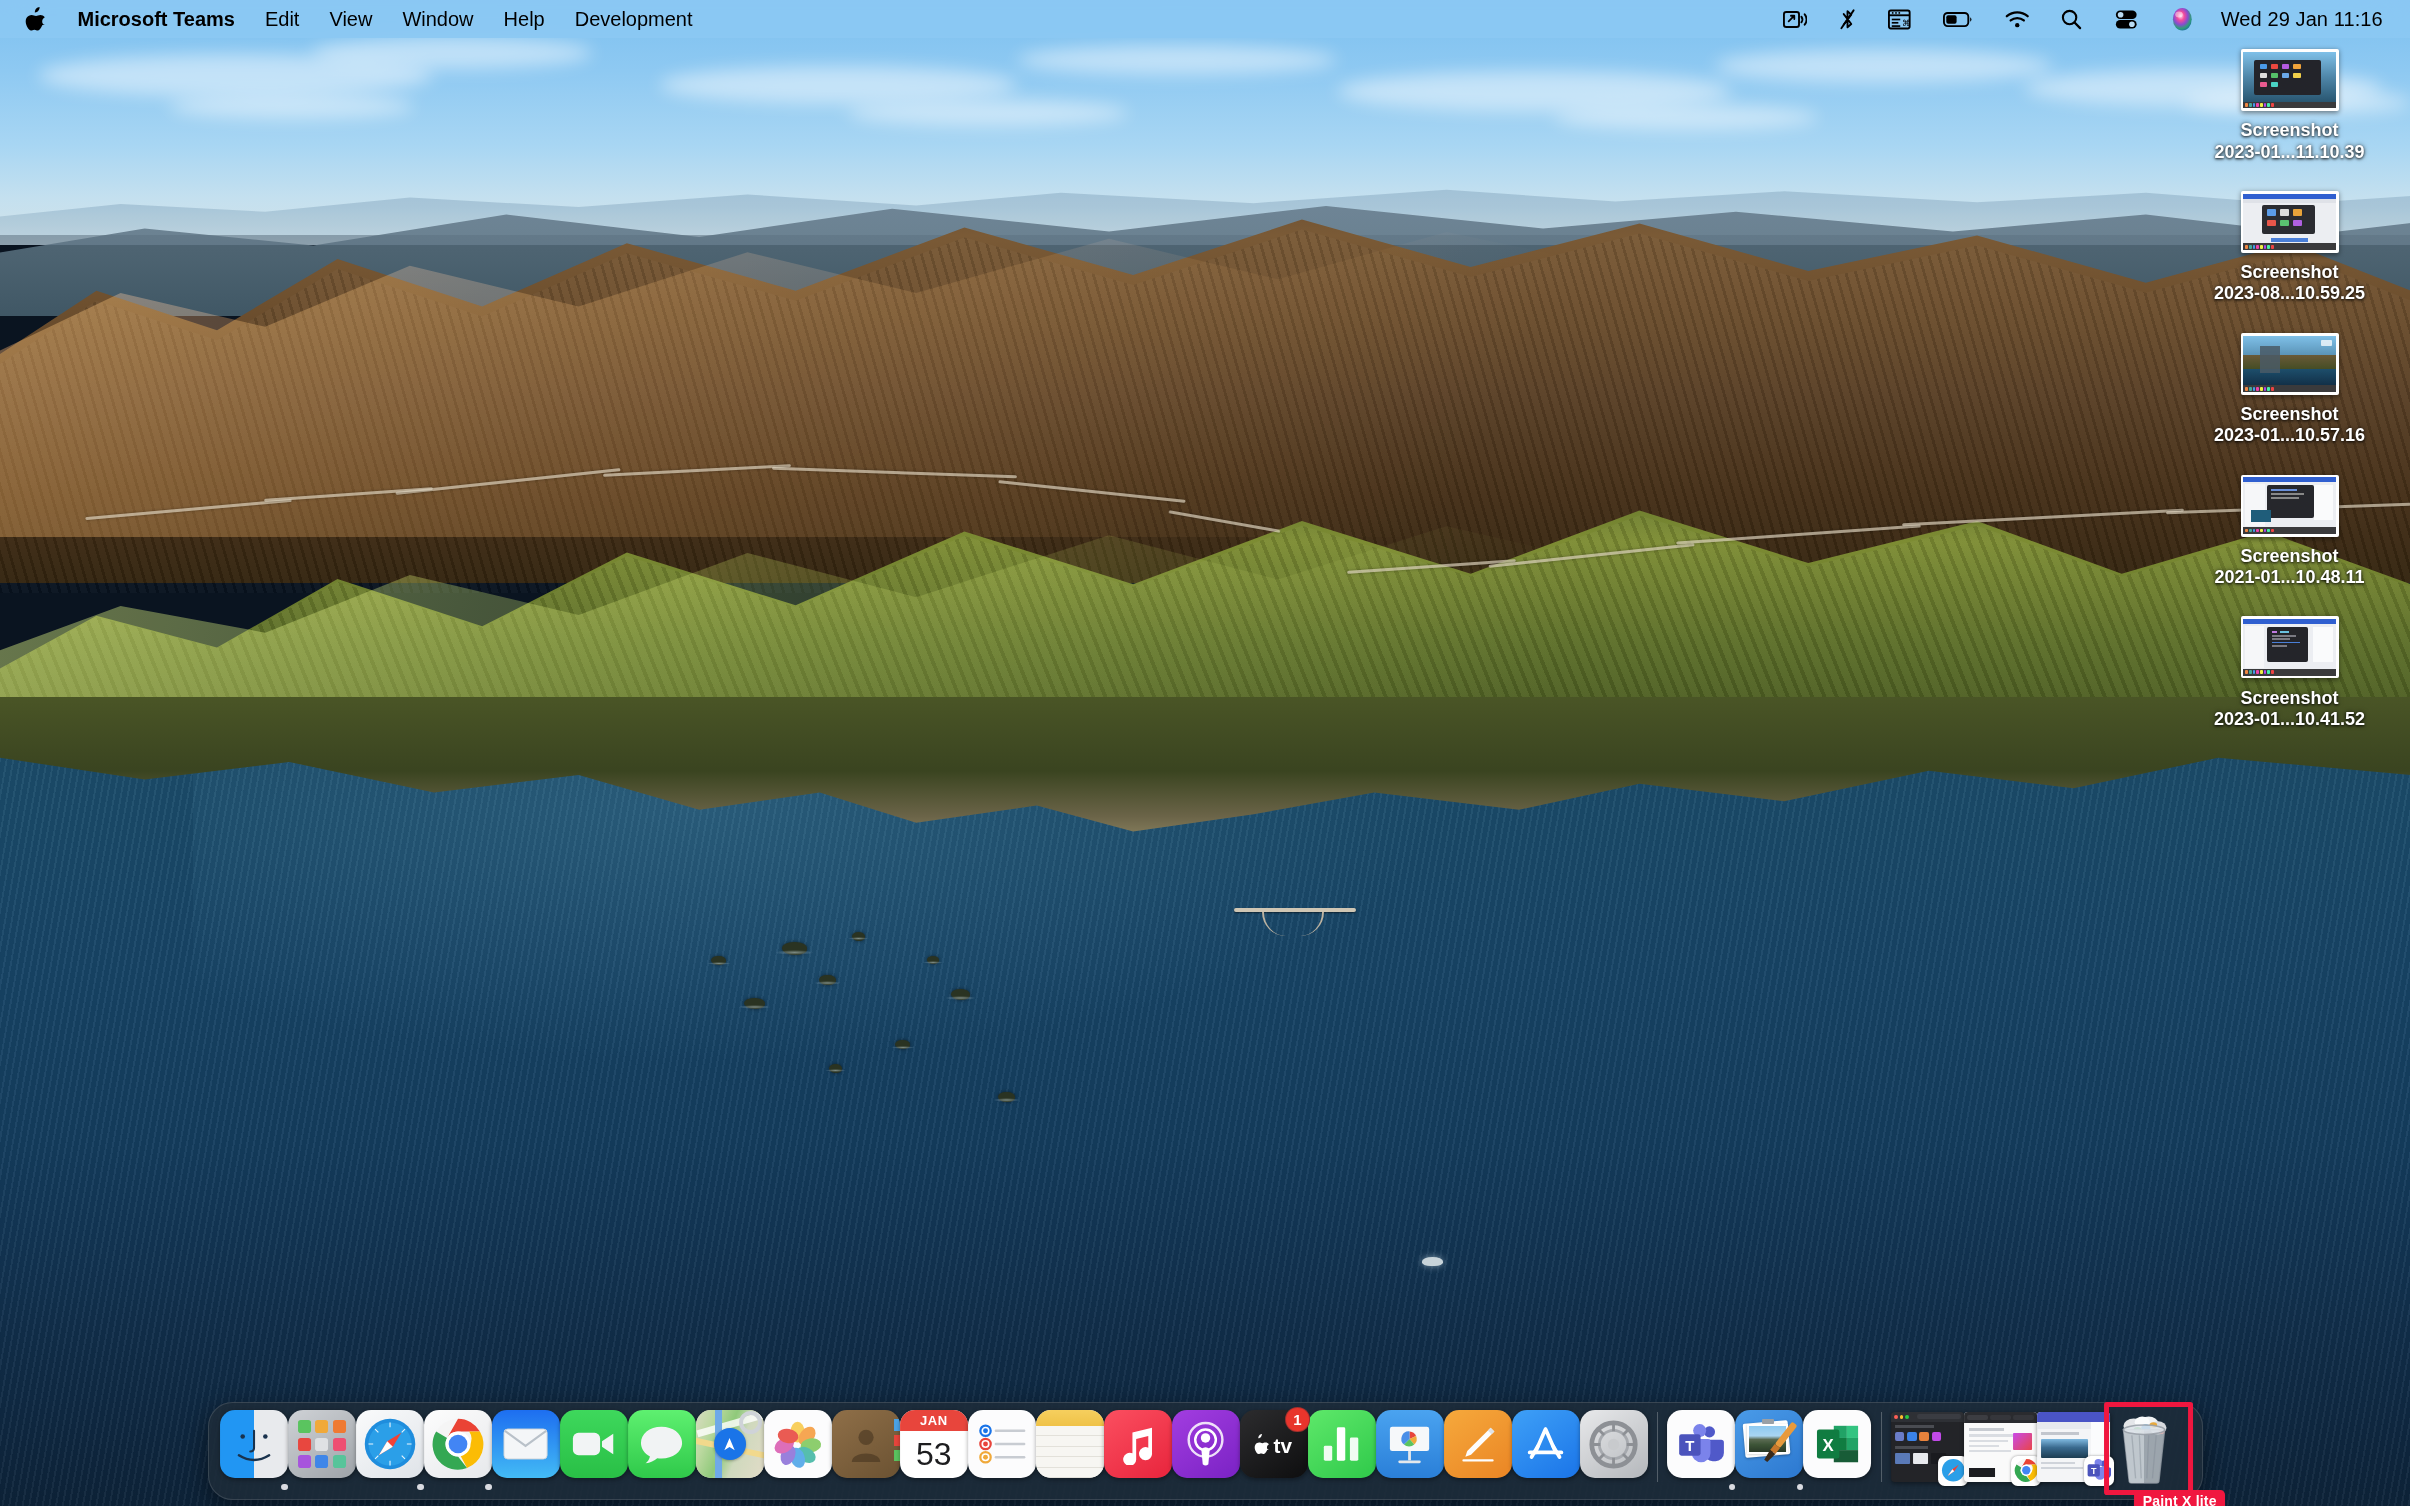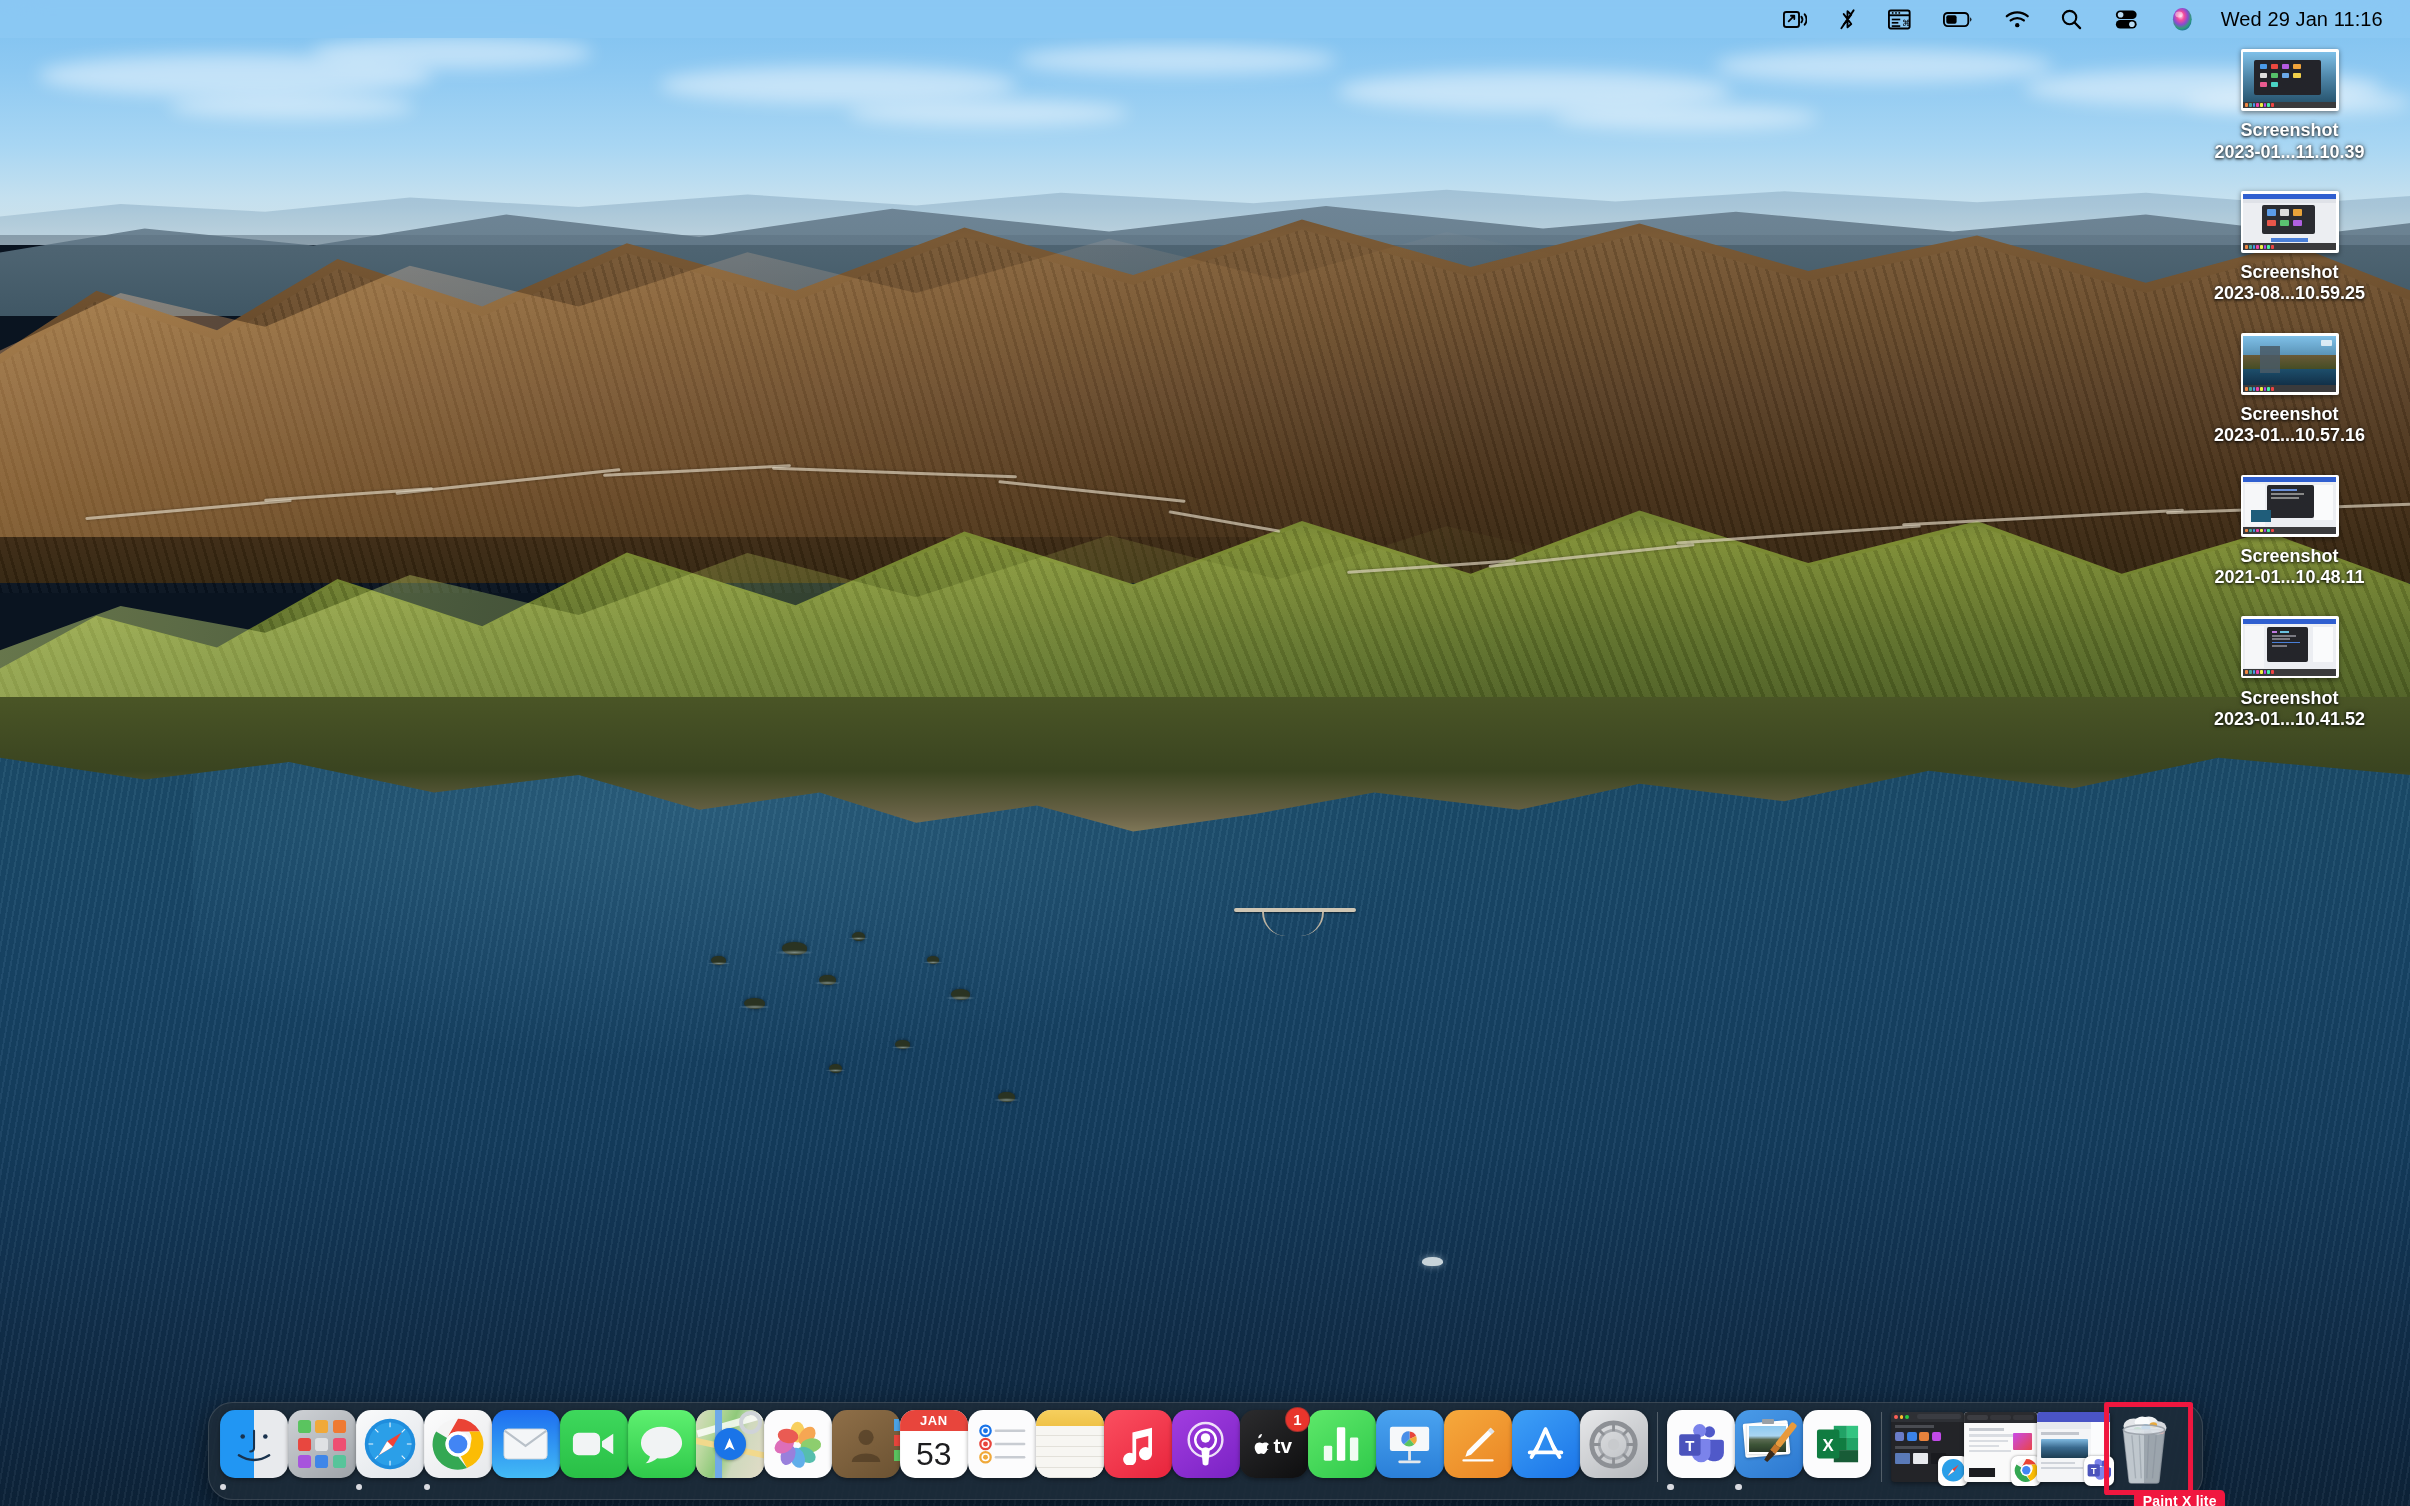--- a/index.html
+++ b/index.html
@@ -212,21 +212,21 @@
     backdrop-filter:blur(24.5px);
     border:0.9px solid rgba(255,255,255,.13);
     border-radius:24.5px;
     display:flex; align-items:flex-start;
     padding:7.5px 11.3px 0 11.3px;
     z-index:70;
     box-shadow:0 6.6px 24.5px rgba(0,0,0,.45);
   }
   .dock-item {
     width:68px; height:87px;
-    display:flex; flex-direction:column; align-items:flex-start;
+    display:flex; flex-direction:column; align-items:flex-end;
     position:relative;
   }
   .dock-ico {
     width:68px; height:68px; border-radius:15px;
     position:relative; overflow:hidden;
     display:flex; align-items:center; justify-content:center;
     box-shadow:0 1.9px 4.7px rgba(0,0,0,.35);
   }
   .dot {
     width:6.6px; height:6.6px; border-radius:50%;
@@ -338,20 +338,34 @@
       <div class="road-seg" style="left: 1488px; top: 554px; width: 207px; transform: rotate(-6deg);"></div>
       <div class="road-seg" style="left: 1676px; top: 533px; width: 245px; transform: rotate(-4deg);"></div>
       <div class="road-seg" style="left: 1902px; top: 516px; width: 282px; transform: rotate(-3deg);"></div>
       <div class="road-seg" style="left: 2166px; top: 507px; width: 245px; transform: rotate(-2deg);"></div>
       <div class="road-seg" style="left: 85px; top: 508px; width: 207px; transform: rotate(-5deg);"></div>
       <div class="road-seg" style="left: 264px; top: 493px; width: 169px; transform: rotate(-4deg);"></div>
     </div>
 </div>
 
 <div id="menubar">
+  <div class="mb-left">
+    <div class="mb-apple">
+      <svg width="21" height="24.5" viewBox="0 0 22 26">
+        <path fill="#000" d="M15.3 0c.15 1.5-.44 3-1.3 4.05-.87 1.06-2.3 1.88-3.7 1.77-.17-1.45.5-2.96 1.33-3.92C12.55.87 14.05.1 15.3 0z"></path>
+        <path fill="#000" d="M20.3 19.2c-.48 1.12-.71 1.62-1.33 2.6-.87 1.38-2.1 3.1-3.62 3.11-1.35.02-1.7-.88-3.53-.87-1.83.01-2.21.89-3.56.87-1.52-.01-2.68-1.56-3.55-2.93C2.28 18.13 2 13.6 3.77 11.2c1.26-1.7 3.25-2.7 5.12-2.7 1.9 0 3.1 1.04 4.67 1.04 1.53 0 2.46-1.05 4.66-1.05 1.66 0 3.42.9 4.67 2.46-4.1 2.25-3.44 8.1.41 8.25z" transform="translate(-2 0)"></path>
+      </svg>
+    </div>
+    <div class="mb-item bold">Microsoft Teams</div>
+    <div class="mb-item">Edit</div>
+    <div class="mb-item">View</div>
+    <div class="mb-item">Window</div>
+    <div class="mb-item">Help</div>
+    <div class="mb-item">Development</div>
+  </div>
 
   <div class="mb-right">
 
     <div class="mb-icon">
       <svg width="24.5" height="19" viewBox="0 0 26 20">
         <rect x="1" y="2" width="16" height="16" rx="2.5" fill="none" stroke="#000" stroke-width="2"></rect>
         <path d="M6 12 L12 6 M12 6 H8.4 M12 6 V9.6" stroke="#000" stroke-width="1.9" fill="none" stroke-linecap="round"></path>
         <path d="M19.5 7 a5 5 0 0 1 0 6" stroke="#000" stroke-width="2" fill="none" stroke-linecap="round"></path>
         <path d="M23 4.5 a8.5 8.5 0 0 1 0 11" stroke="#000" stroke-width="2" fill="none" stroke-linecap="round"></path>
       </svg>

